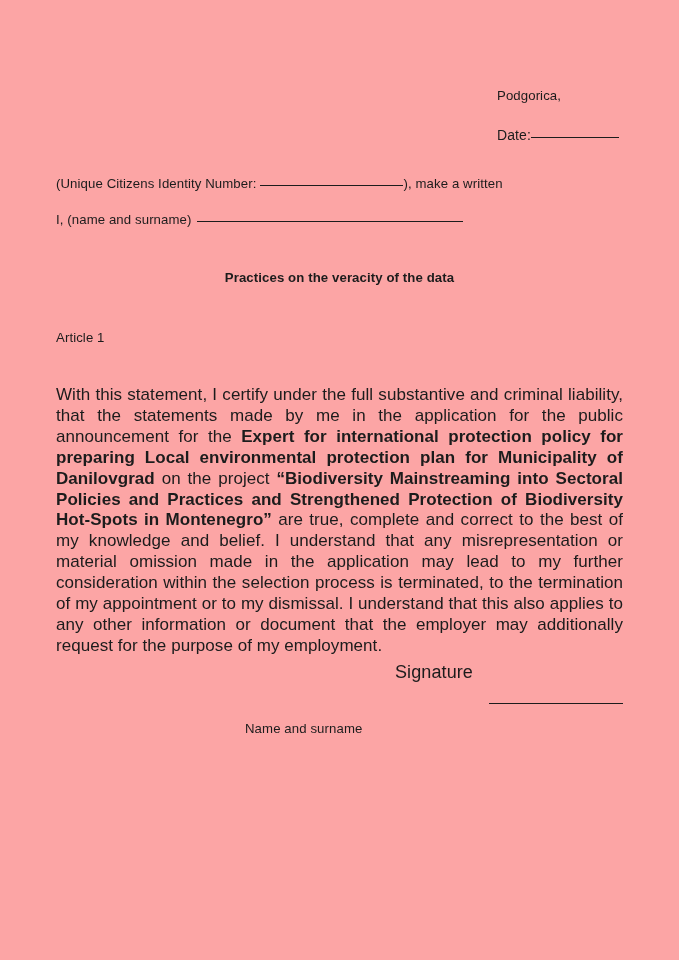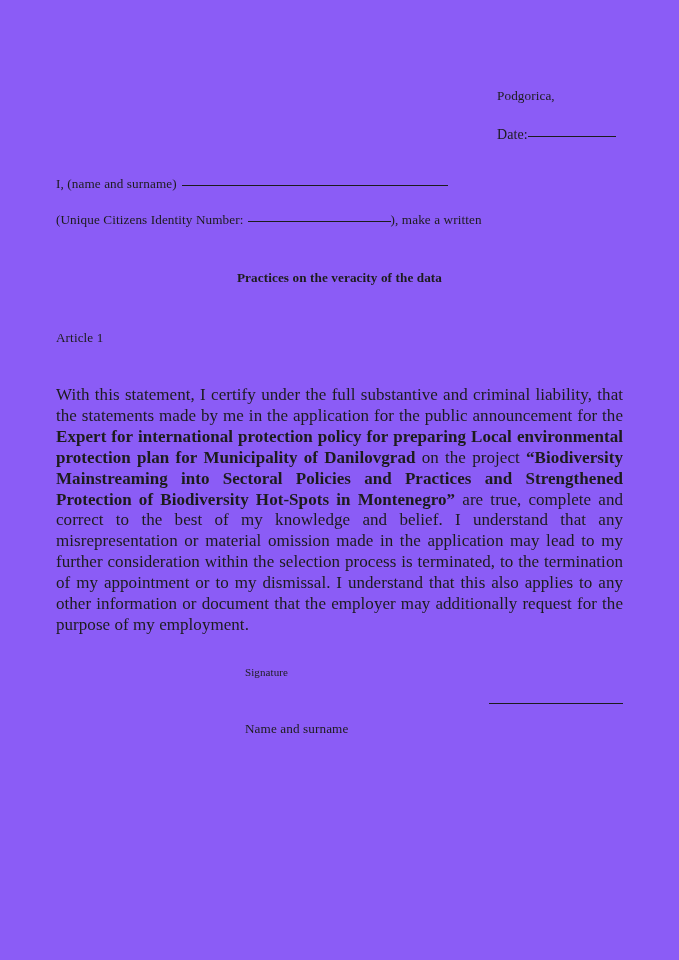--- a/index.html
+++ b/index.html
@@ -8,24 +8,23 @@
     background: #ffffff;
   }
   body {
     font-family: "Liberation Sans", sans-serif;
     color: #1c1c1c;
   }
   .page {
     position: relative;
     width: 679px;
     height: 960px;
-    background: #8b5cf6;
+    background: #fca5a5;
     overflow: hidden;
     box-sizing: border-box;
-    font-family: Liberation Serif, serif;
   }
   .content {
     position: absolute;
     left: 56px;
     top: 0;
     width: 567px;  
     height: 960px;
   }
 
   
@@ -113,23 +112,23 @@
   .body-text b { font-weight: bold; }
 
   
   .signature-block {
     position: absolute;
     left: 0;
     top: 662px;
     width: 567px;
   }
   .sig-label {
-    text-align: left;
+    text-align: center;
     padding-left: 189px;
-    font-size: 11px;
+    font-size: 18px;
     line-height: 20px;
     letter-spacing: .1px;
   }
   .sig-rule {
     width: 134px;
     margin-left: 433px;
     margin-top: 21px;
     border-bottom: 1.6px solid #1c1c1c;
     height: 0;
   }
@@ -152,24 +151,24 @@
       <div class="city-line">
         <span>Podgorica,</span>
       </div>
       <div class="date-line">
         <span>Date:</span><span class="rule-inline date-rule"></span>
       </div>
     </div>
 
     <div class="identity">
       <div class="row">
-        <span>I, (name and surname)</span><span class="rule-inline name-rule"></span>
+        <span>(Unique Citizens Identity Number:</span><span class="rule-inline ucin-rule"></span><span>), make a written</span>
       </div>
       <div class="row">
-        <span>(Unique Citizens Identity Number:</span><span class="rule-inline ucin-rule"></span><span>), make a written</span>
+        <span>I, (name and surname)</span><span class="rule-inline name-rule"></span>
       </div>
     </div>
 
     <div class="doc-title">Practices on the veracity of the data</div>
 
     <div class="article-heading">Article 1</div>
 
     <p class="body-text"><span>With this statement, I certify under the full substantive and criminal liability, that the statements made by me in the application for the public announcement for the </span><b>Expert for international protection policy for preparing Local environmental protection plan for Municipality of Danilovgrad</b><span> on the project </span><b>“Biodiversity Mainstreaming into Sectoral Policies and Practices and Strengthened Protection of Biodiversity Hot-Spots in Montenegro”</b><span> are true, complete and correct to the best of my knowledge and belief. I understand that any misrepresentation or material omission made in the application may lead to my further consideration within the selection process is terminated, to the termination of my appointment or to my dismissal. I understand that this also applies to any other information or document that the employer may additionally request for the purpose of my employment.</span></p>
 
     <div class="signature-block">

